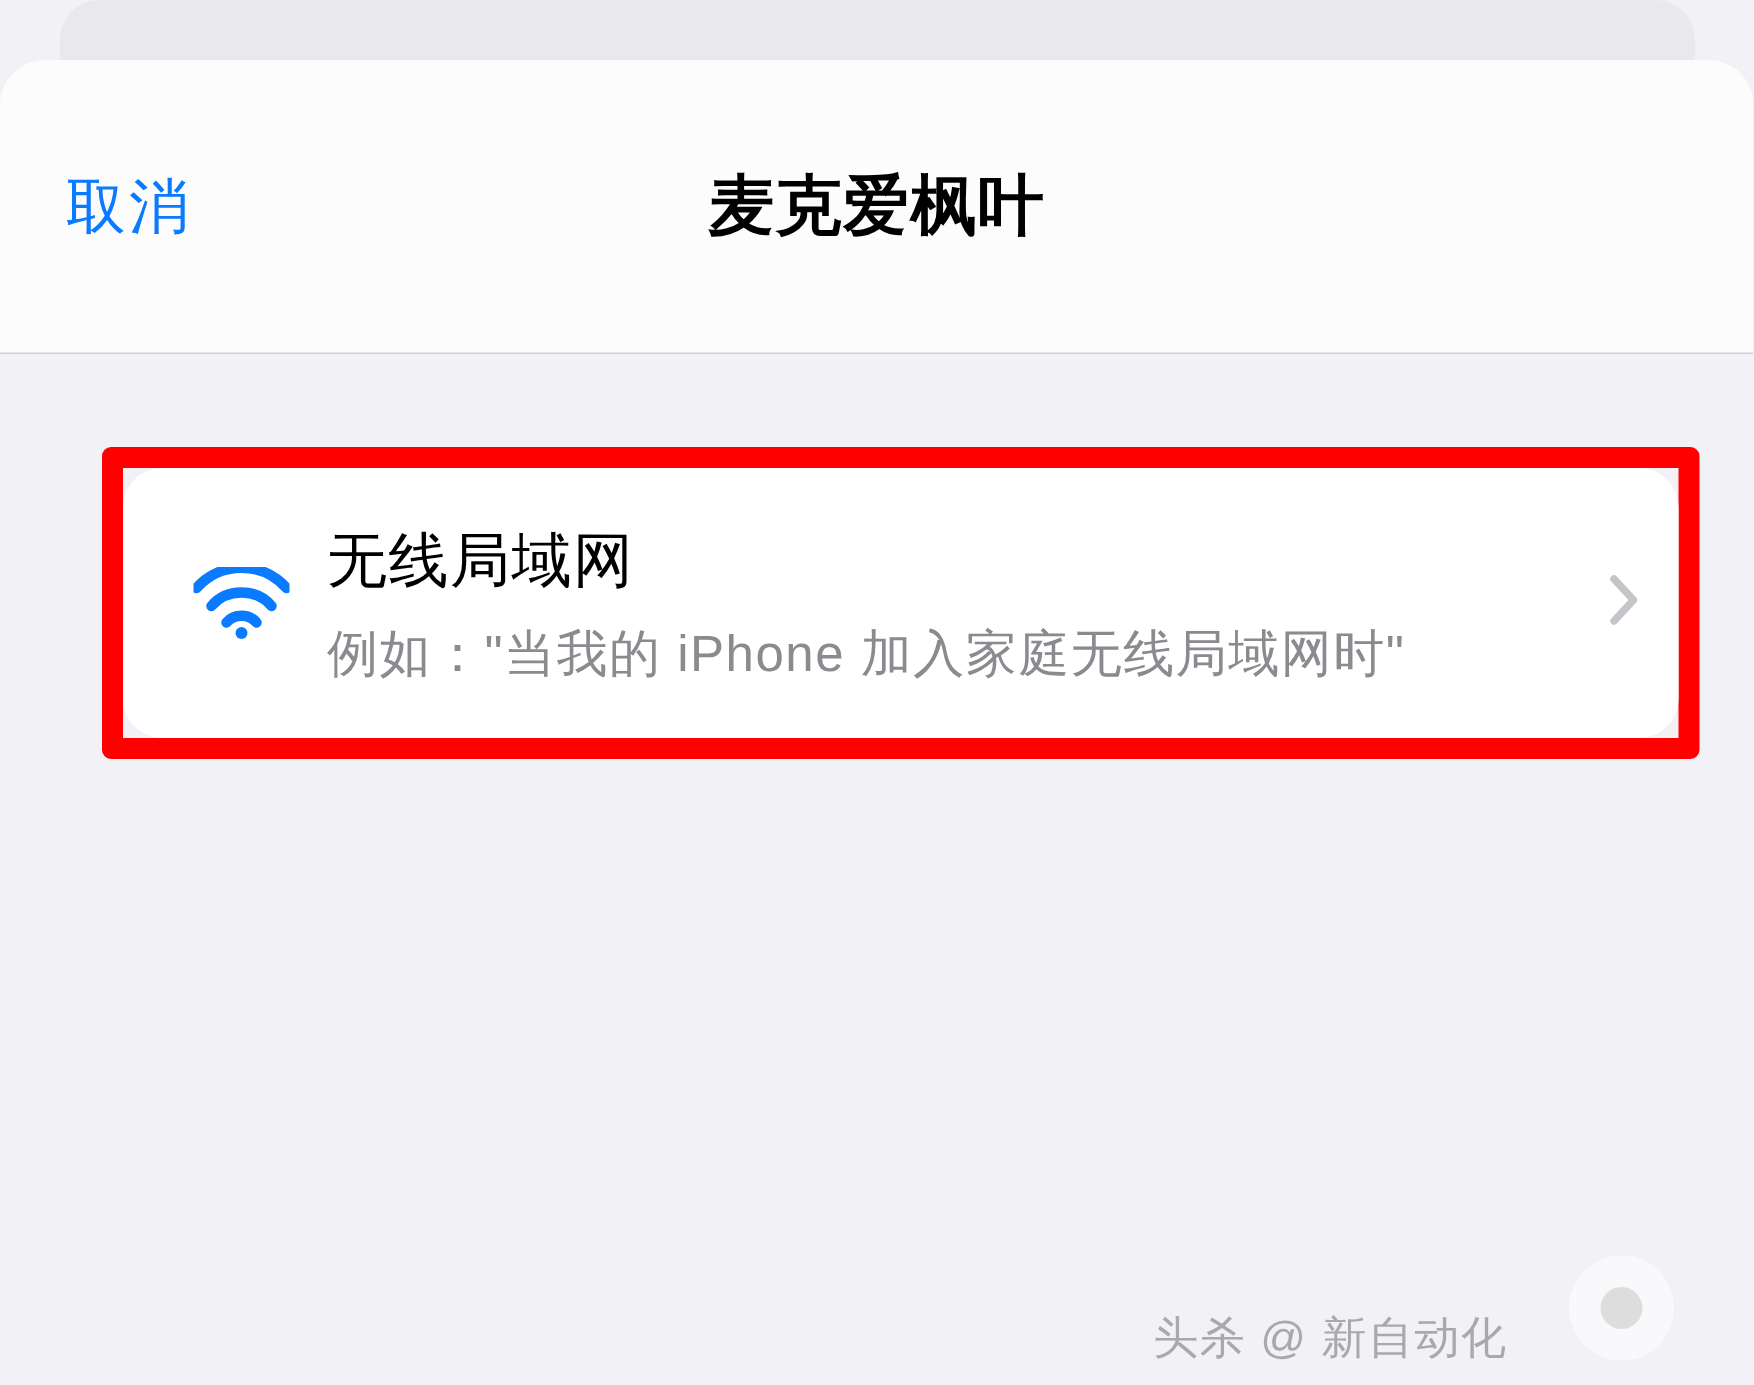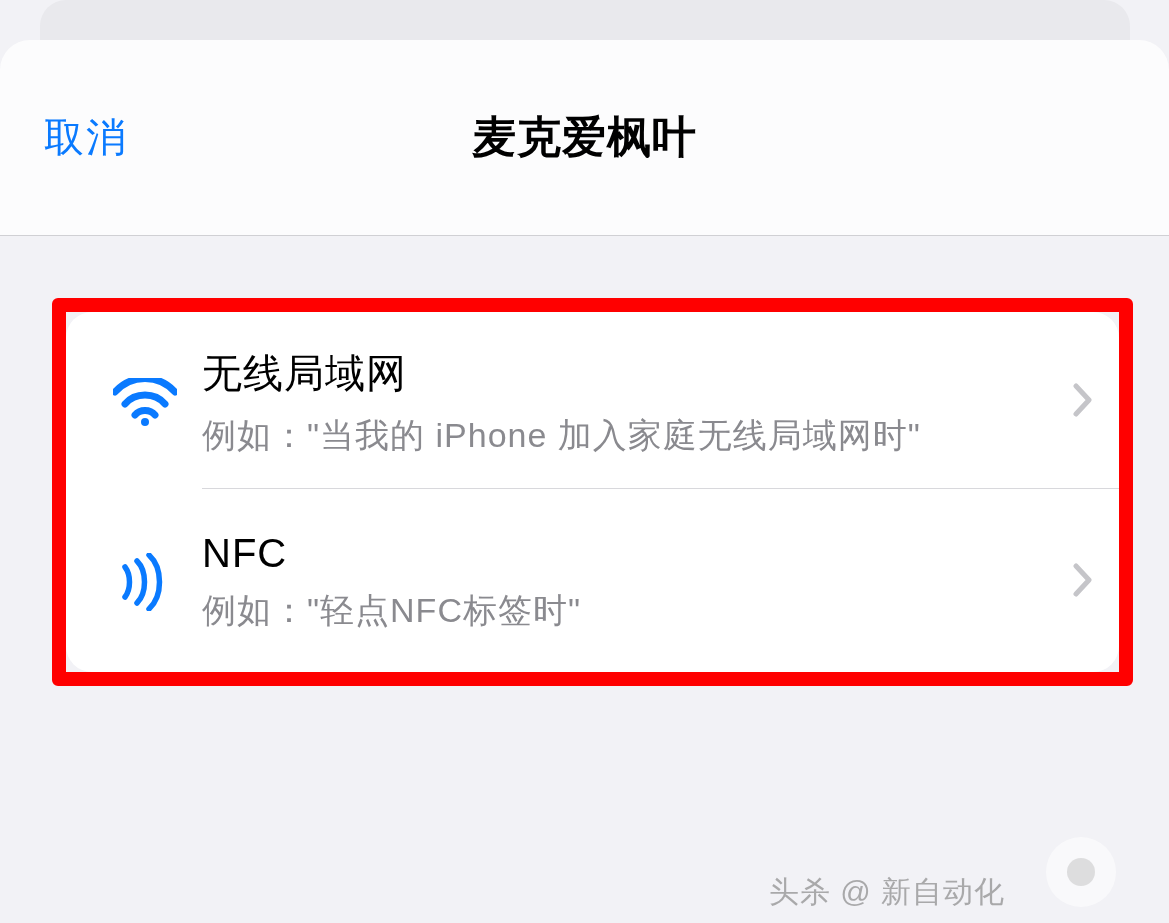--- a/index.html
+++ b/index.html
@@ -48,21 +48,22 @@
     }
     .title {
       position: absolute;
       left: 50%; transform: translateX(-50%);
       font-size: 44px;
       font-weight: 700;
       color: #000;
       letter-spacing: 1px;
     }
     .list-wrap {
-      padding: 62px 36px 0 52px;
+      padding: 62px 36px 0 28px;
+      margin-left: 40px;
     }
     .highlight {
       border: 14px solid #ff0000;
       border-radius: 6px;
     }
     .list {
       background: #fff;
       border-radius: 26px;
       overflow: hidden;
     }
@@ -160,38 +161,20 @@
             <div class="row-sub">例如："当我的 iPhone 加入家庭无线局域网时"</div>
           </div>
           <div class="chevron">
             <svg width="20" height="34" viewBox="0 0 20 34">
                 <path d="M3 3 L16 17 L3 31" stroke="#c5c5c9" stroke-width="5" fill="none" stroke-linecap="round" stroke-linejoin="round"></path>
               </svg>
           </div>
         </div>
 
 
-        <div class="row">
-          <div class="icon-cell">
-            <svg width="56" height="58" viewBox="0 0 56 58">
-              <path d="M8 14 C14 22 14 36 8 44" stroke="#0a7aff" stroke-width="5.5" fill="none" stroke-linecap="round"></path>
-              <path d="M20 8 C30 18 30 40 20 50" stroke="#0a7aff" stroke-width="5.5" fill="none" stroke-linecap="round"></path>
-              <path d="M32 2 C46 15 46 43 32 56" stroke="#0a7aff" stroke-width="5.5" fill="none" stroke-linecap="round"></path>
-            </svg>
-          </div>
-          <div class="row-body">
-            <div class="row-title">NFC</div>
-            <div class="row-sub">例如："轻点NFC标签时"</div>
-          </div>
-          <div class="chevron">
-            <svg width="20" height="34" viewBox="0 0 20 34">
-                <path d="M3 3 L16 17 L3 31" stroke="#c5c5c9" stroke-width="5" fill="none" stroke-linecap="round" stroke-linejoin="round"></path>
-              </svg>
-          </div>
-        </div>
 
       </div>
     </div>
   </div>
 
 </div>
 
 <div class="watermark">头杀 @ 新自动化</div>
 <div class="logo-wm">
   <div class="circle">

